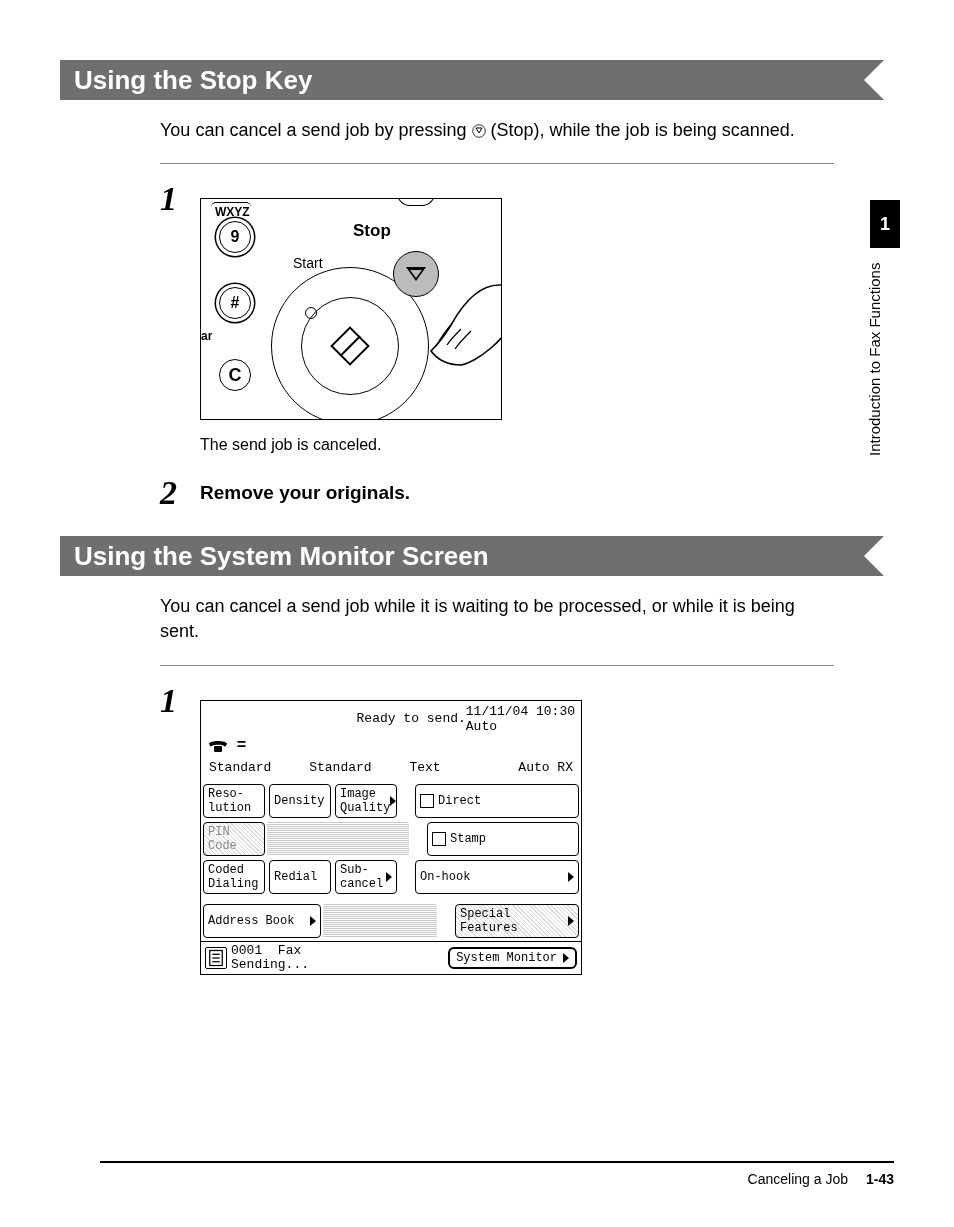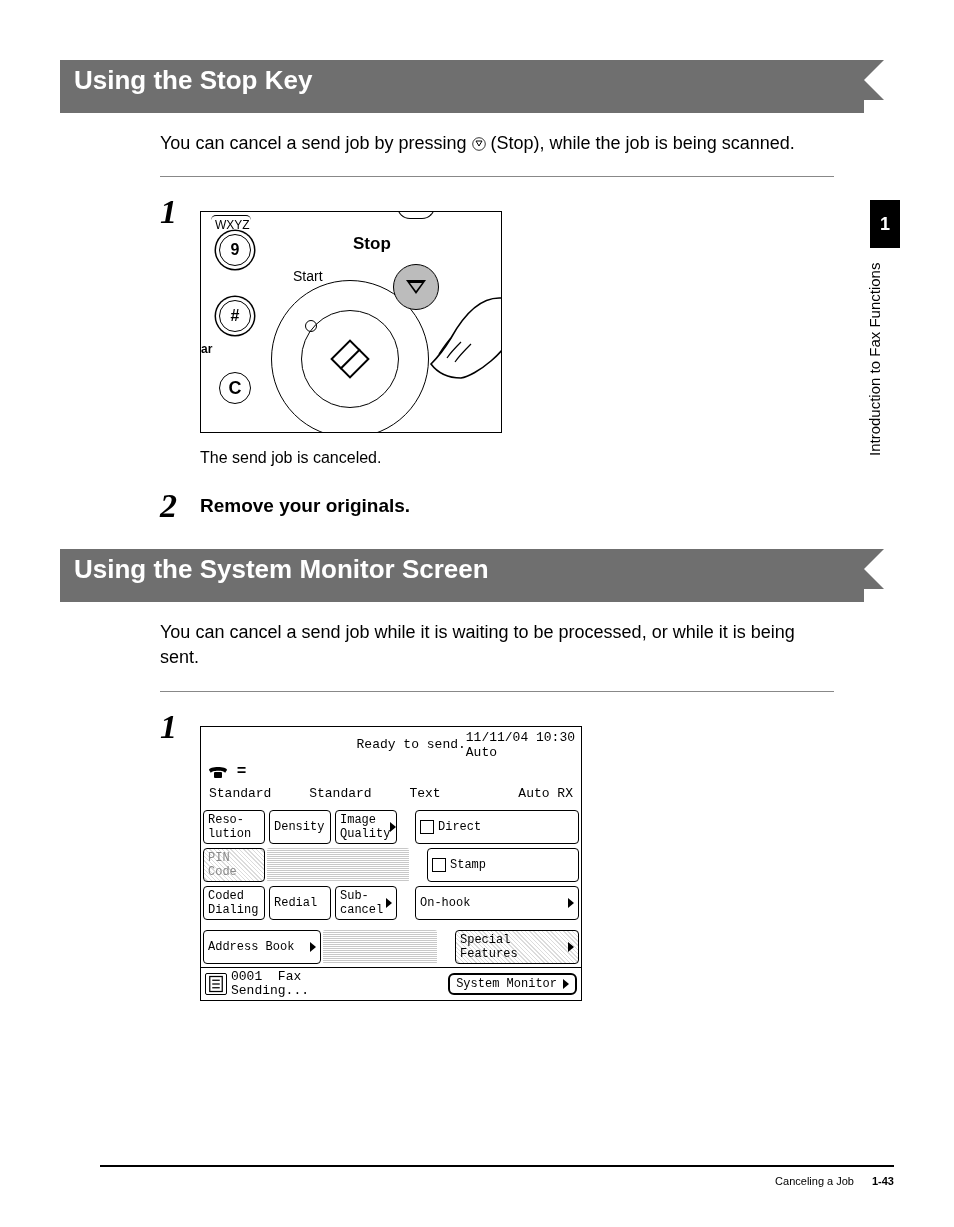--- a/index.html
+++ b/index.html
@@ -63,21 +63,21 @@
     border-top: 20px solid #6f6f6f;
     border-bottom: 20px solid #6f6f6f;
     border-left: 0px solid #6f6f6f;
     border-right: 20px solid transparent;
     height:0;
     width:0;
     box-sizing: border-box;
   }
   
   .section-bar {
-    height: 53px;
+    height: 40px;
     line-height: 28px;
     box-sizing: border-box;
   }
   .section-bar::after {
     border-top-width:20px;
     border-bottom-width:20px;
   }
 
   .body-para {
     font-size: 18px;
@@ -122,21 +122,21 @@
   
   .hw-illus {
     width: 300px;
     height: 220px;
     border: 1.5px solid #000;
     margin: 14px 0 0 0;
     position: relative;
     overflow: hidden;
   }
   .hw-illus .wxyz {
-    position:absolute; left:14px; top:6px; font-size:12px; font-weight:normal;
+    position:absolute; left:14px; top:6px; font-size:12px; font-weight:bold;
   }
   .hw-illus .arc9 {
     position:absolute; left:10px; top:3px; width:40px;
     border-top:1px solid #000; border-radius:40px 40px 0 0;
     height:4px;
   }
   .circle-btn {
     position:absolute;
     border:1.5px solid #000; border-radius:50%;
     display:flex; align-items:center; justify-content:center;
@@ -260,21 +260,21 @@
     display:flex;align-items:center;gap:2px;
   }
   .sysmon::after{
     content:""; width:0;height:0;border-top:5px solid transparent;border-bottom:5px solid transparent;border-left:6px solid #000; margin-left:4px;
   }
 
   .footer {
     position:absolute; bottom:40px; left:100px; right:60px;
     border-top:2px solid #000; padding-top:8px;
     display:flex; justify-content:flex-end; align-items:baseline;
-    font-size:11px; gap:18px;
+    font-size:14px; gap:18px;
   }
   .footer .pnum { font-weight:bold; }
 
   .inline-stop-icon{
     display:inline-block;width:14px;height:14px;vertical-align:-2px;
   }
 </style>
 </head>
 <body>
 

